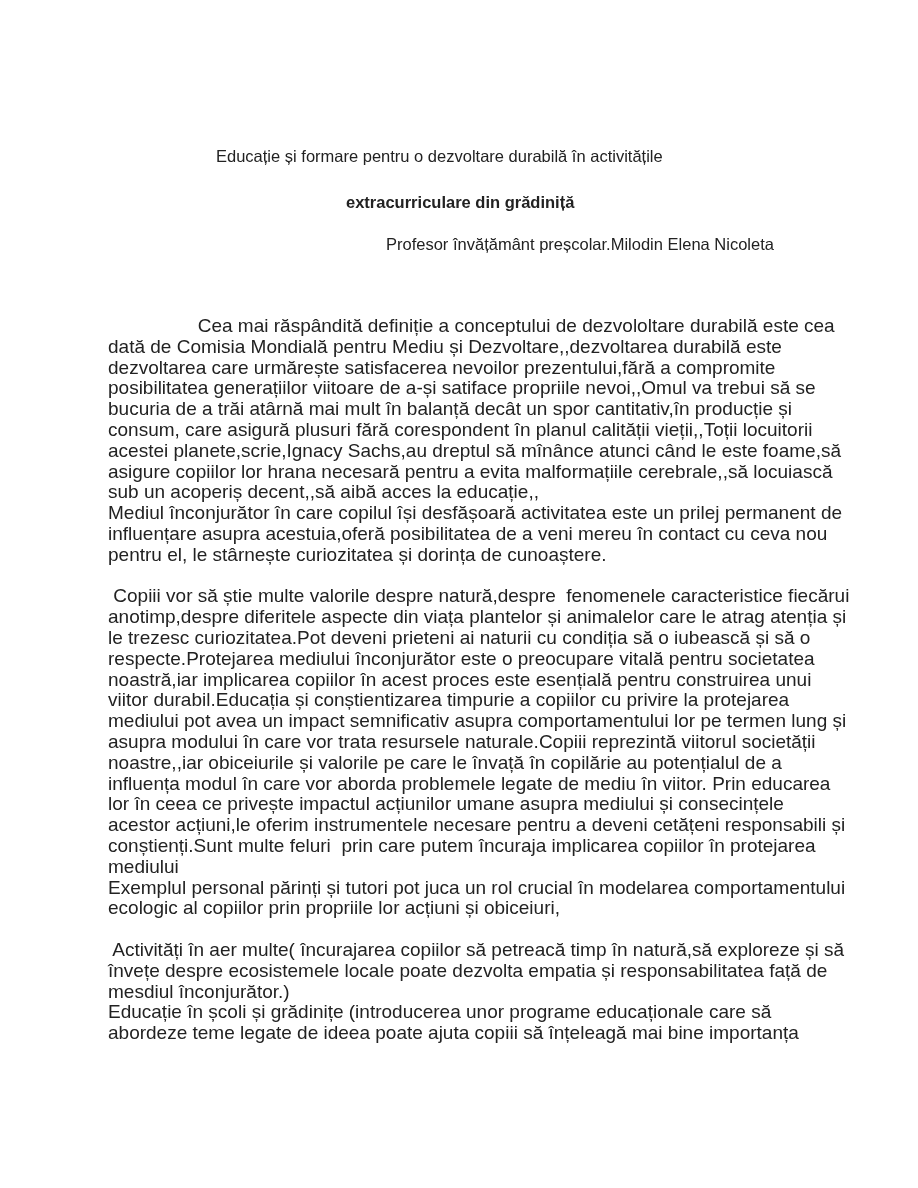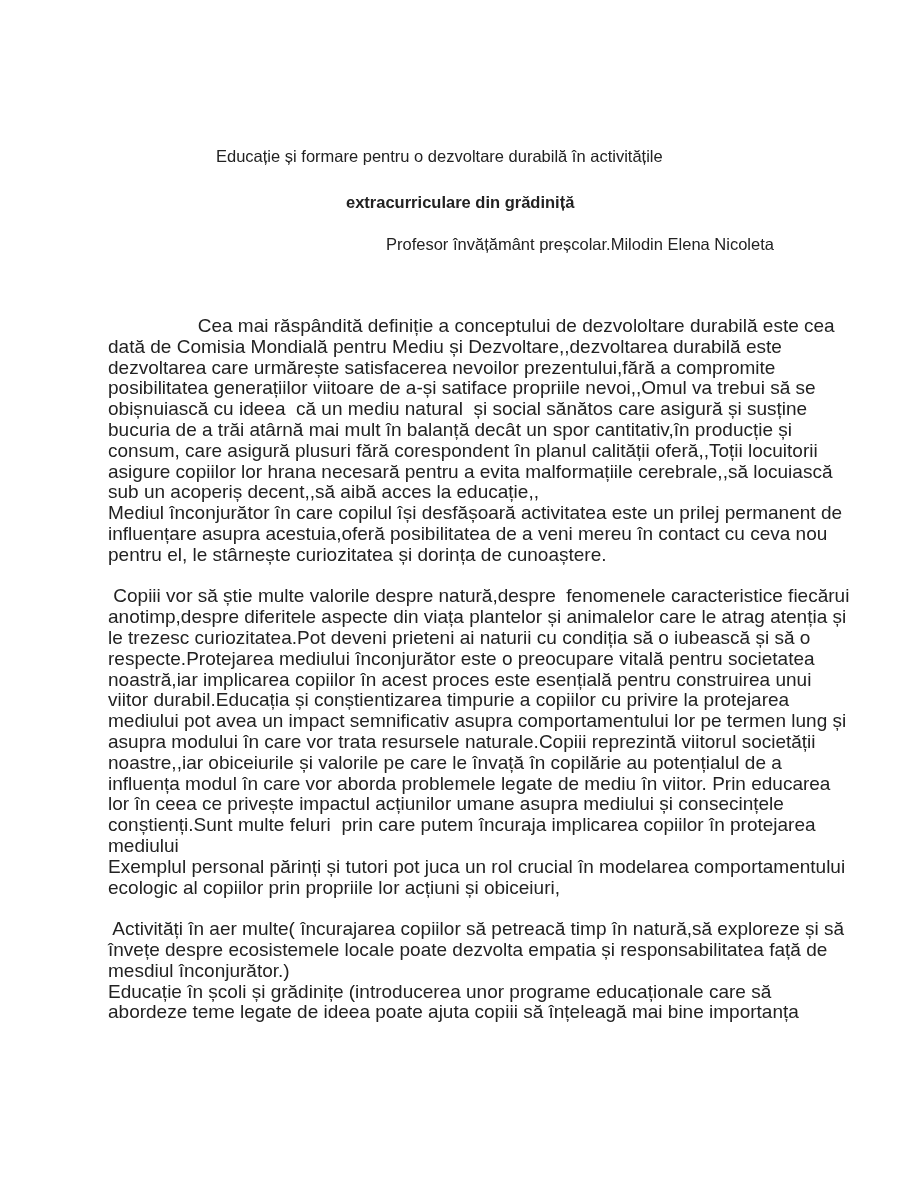--- a/index.html
+++ b/index.html
@@ -18,23 +18,23 @@
   <div class="title-line" style="left:216px; top:146px;">Educație și formare pentru o dezvoltare durabilă în activitățile</div>
   <div class="title-line" style="left:346px; top:192px;font-weight:bold;">extracurriculare din grădiniță</div>
   <div class="title-line" style="left:386px; top:234px;">Profesor învățământ preșcolar.Milodin Elena Nicoleta</div>
 
   <div class="body">
     <div>
       <div class="ln">                 Cea mai răspândită definiție a conceptului de dezvololtare durabilă este cea</div>
       <div class="ln">dată de Comisia Mondială pentru Mediu și Dezvoltare,,dezvoltarea durabilă este</div>
       <div class="ln">dezvoltarea care urmărește satisfacerea nevoilor prezentului,fără a compromite</div>
       <div class="ln">posibilitatea generațiilor viitoare de a-și satiface propriile nevoi,,Omul va trebui să se</div>
-      <div class="ln">obișnuiască cu ideea  că un mediu natural  și social sănătos care asigură și susține</div>
       <div class="ln">bucuria de a trăi atârnă mai mult în balanță decât un spor cantitativ,în producție și</div>
-      <div class="ln">consum, care asigură plusuri fără corespondent în planul calității oferă,,Toții locuitorii</div>
+      <div class="ln">consum, care asigură plusuri fără corespondent în planul calității vieții,,Toții locuitorii</div>
+      <div class="ln">acestei planete,scrie,Ignacy Sachs,au dreptul să mînânce atunci când le este foame,să</div>
       <div class="ln">asigure copiilor lor hrana necesară pentru a evita malformațiile cerebrale,,să locuiască</div>
       <div class="ln">sub un acoperiș decent,,să aibă acces la educație,,</div>
     </div>
     <div>
       <div class="ln">Mediul înconjurător în care copilul își desfășoară activitatea este un prilej permanent de</div>
       <div class="ln">influențare asupra acestuia,oferă posibilitatea de a veni mereu în contact cu ceva nou</div>
       <div class="ln">pentru el, le stârnește curiozitatea și dorința de cunoaștere.</div>
     </div>
     <div class="blank"></div>
     <div>
@@ -42,20 +42,21 @@
       <div class="ln">anotimp,despre diferitele aspecte din viața plantelor și animalelor care le atrag atenția și</div>
       <div class="ln">le trezesc curiozitatea.Pot deveni prieteni ai naturii cu condiția să o iubească și să o</div>
       <div class="ln">respecte.Protejarea mediului înconjurător este o preocupare vitală pentru societatea</div>
       <div class="ln">noastră,iar implicarea copiilor în acest proces este esențială pentru construirea unui</div>
       <div class="ln">viitor durabil.Educația și conștientizarea timpurie a copiilor cu privire la protejarea</div>
       <div class="ln">mediului pot avea un impact semnificativ asupra comportamentului lor pe termen lung și</div>
       <div class="ln">asupra modului în care vor trata resursele naturale.Copiii reprezintă viitorul societății</div>
       <div class="ln">noastre,,iar obiceiurile și valorile pe care le învață în copilărie au potențialul de a</div>
       <div class="ln">influența modul în care vor aborda problemele legate de mediu în viitor. Prin educarea</div>
       <div class="ln">lor în ceea ce privește impactul acțiunilor umane asupra mediului și consecințele</div>
+      <div class="ln">acestor acțiuni,le oferim instrumentele necesare pentru a deveni cetățeni responsabili și</div>
       <div class="ln">conștienți.Sunt multe feluri  prin care putem încuraja implicarea copiilor în protejarea</div>
       <div class="ln">mediului</div>
     </div>
     <div>
       <div class="ln">Exemplul personal părinți și tutori pot juca un rol crucial în modelarea comportamentului</div>
       <div class="ln">ecologic al copiilor prin propriile lor acțiuni și obiceiuri,</div>
     </div>
     <div class="blank"></div>
     <div>
       <div class="ln"> Activități în aer multe( încurajarea copiilor să petreacă timp în natură,să exploreze și să</div>

